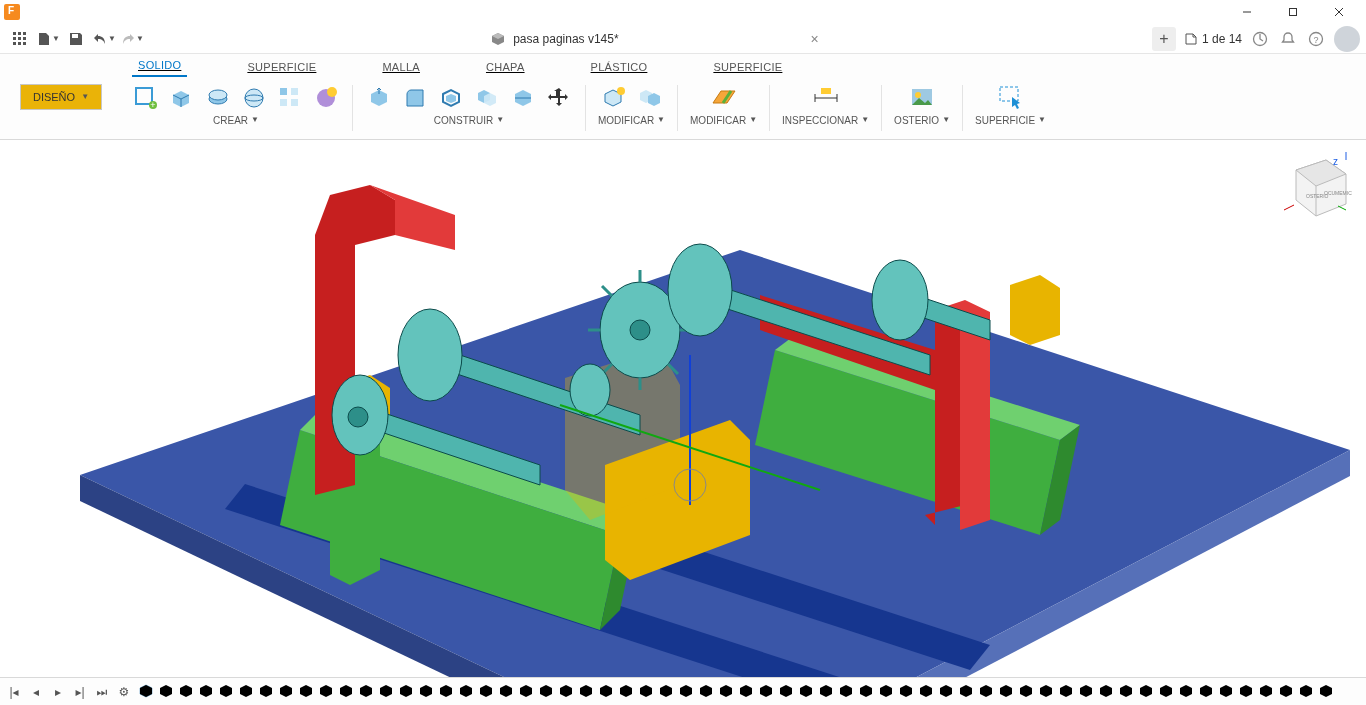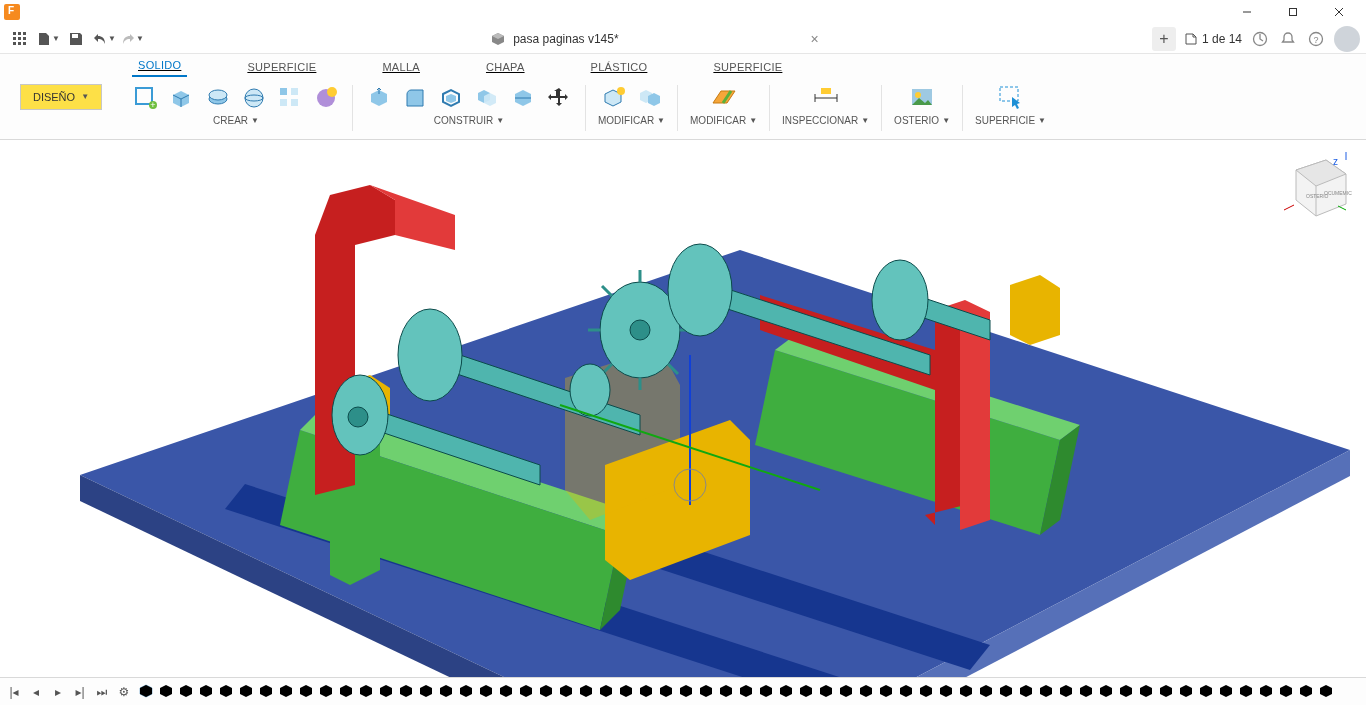--- a/index.html
+++ b/index.html
@@ -22,29 +22,29 @@
   .doc-close { margin-left: 180px; color: #888; font-size: 14px; }
   .qat .right { display: flex; align-items: center; gap: 8px; }
   .qat .plus { width: 24px; height: 24px; background: #eee; display:flex;align-items:center;justify-content:center;font-size:16px;color:#555;border-radius:3px; }
   .qat .jobstat { display:flex;align-items:center;gap:4px;font-size:12px;color:#333; }
   .qat .ricon { width: 20px; height: 20px; display:flex;align-items:center;justify-content:center;color:#666; }
   .avatar { width: 26px; height: 26px; border-radius: 50%; background: #cfd4da; }
 
   
   .ribbon { height: 86px; background: #fdfdfd; border-bottom: 1px solid #d9d9d9; display: flex; }
   .workspace { width: 122px; display:flex;align-items:center;justify-content:center; }
-  .ws-btn { border: 1px solid #c7c7c7; background: #fde047; padding: 6px 12px; font-size: 11px; color: #333; display:flex;align-items:center;gap:6px; }
+  .ws-btn { border: 1px solid #c7c7c7; background: #eab308; padding: 6px 12px; font-size: 11px; color: #333; display:flex;align-items:center;gap:6px; }
   .rib-tabs { flex:1; display:flex; flex-direction:column; }
   .tabrow { height: 24px; display:flex; padding-left: 10px; gap: 54px; align-items:flex-end;text-decoration:underline; }
   .rtab { font-size: 11px; color: #555; padding: 4px 6px; letter-spacing: .3px; }
   .rtab.active { color: #0077c8; border-bottom: 2px solid #0077c8; }
   .toolrow { flex:1; display:flex; align-items:flex-start; padding-top:4px; }
   .grp { display:flex; flex-direction:column; align-items:center; padding: 0 10px; height: 58px; }
   .grp .icons { display:flex; gap:8px; align-items:center; height: 34px; }
-  .grp .lbl { font-size: 10px; color: #555; display:flex;align-items:center;gap:3px; }
+  .grp .lbl { font-size: 10px; color: #555; display:flex;align-items:flex-start;gap:3px; }
   .sep { width: 1px; height: 46px; background: #e3e3e3; margin: 4px 2px 0 2px; }
   .tico { width: 28px; height: 28px; display:flex;align-items:center;justify-content:center; }
   .bigico { width: 34px; height: 34px; display:flex;align-items:center;justify-content:center; }
 
   
   .canvas { position: relative; width: 1366px; height: calc(705px - 24px - 30px - 86px - 28px); background: #fff; }
   .canvas svg.scene { position:absolute; inset:0; }
 
   .viewcube { position:absolute; top:10px; right:10px; width:80px; height:70px; }
   .axis-z { position:absolute; top:6px; right:18px; color:#1e5fe4; font-size:10px; }

